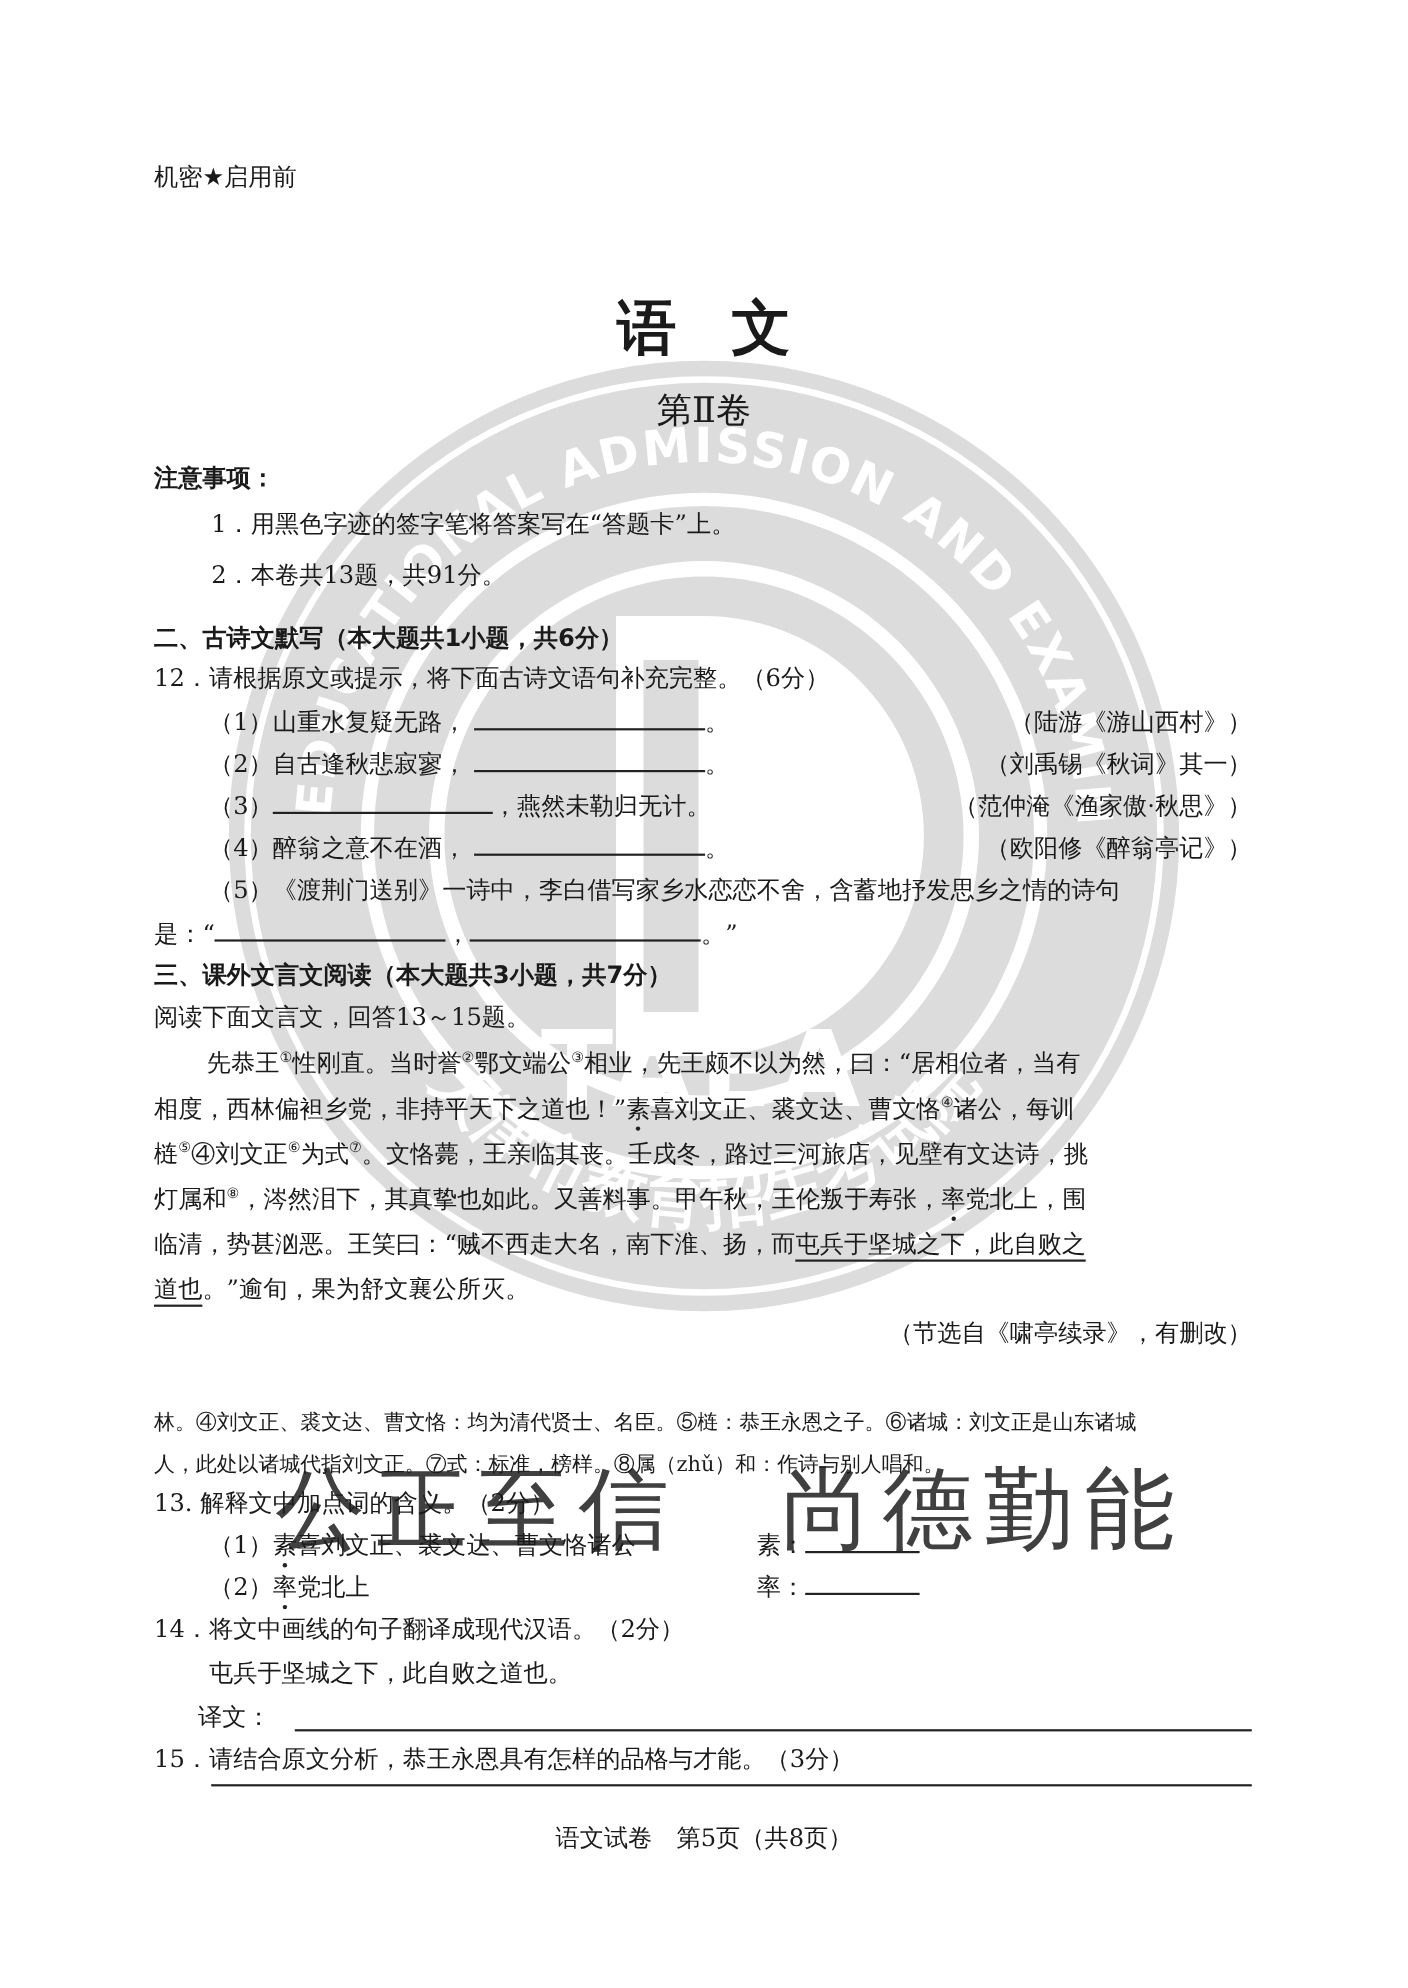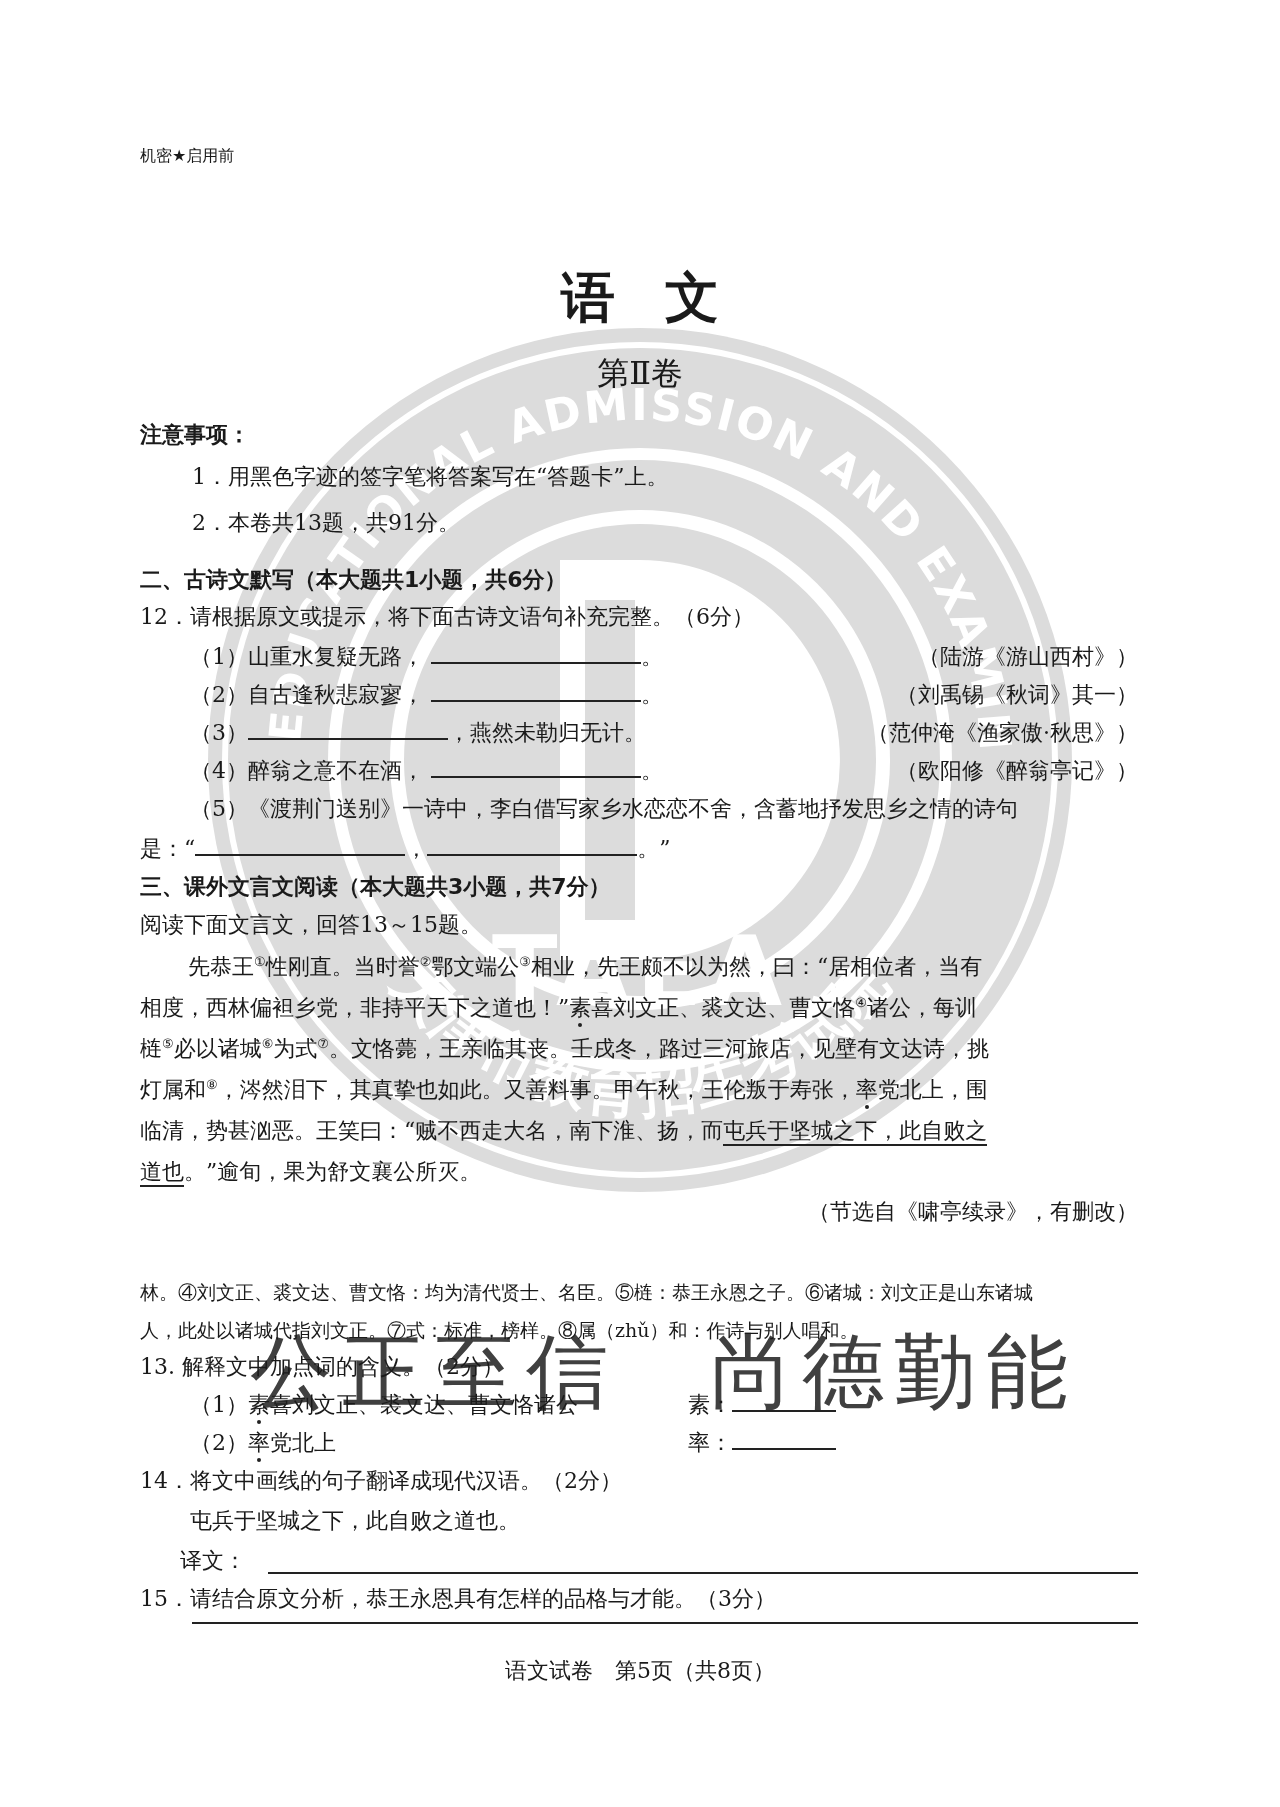--- a/index.html
+++ b/index.html
@@ -7,21 +7,21 @@
          font-family: "DejaVu Serif", "Liberation Serif", serif; color: #1a1a1a; }
 
   
   .wm { position: absolute; left: 0; top: 0; width: 1280px; height: 1807px; pointer-events: none; z-index: 0; }
   .wm-slogan { position: absolute; left: 250px; top: 1318px; font-family: "DejaVu Sans", sans-serif;
                font-size: 82px; color: #404040; letter-spacing: 10px; font-weight: 300; }
 
   .page { position: absolute; left: 0; top: 0; width: 1280px; height: 1807px; z-index: 1; }
   .abs { position: absolute; white-space: nowrap; }
 
-  .confid { left: 140px; top: 146px; font-size: 16px; font-family: "DejaVu Sans", sans-serif; }
+  .confid { left: 140px; top: 146px; font-size: 22px; font-family: "DejaVu Sans", sans-serif; }
   .title { left: 0; width: 1280px; text-align: center; top: 192px; font-size: 36px; }
   .subject { left: 0; width: 1280px; text-align: center; top: 262px; font-size: 54px; font-weight: bold;
              font-family: "DejaVu Sans", sans-serif; letter-spacing: 50px; text-indent: 50px; }
   .volume { left: 0; width: 1280px; text-align: center; top: 352px; font-size: 32px; }
 
   .t22 { font-size: 22px; }
   .bold { font-weight: bold; font-family: "DejaVu Sans", sans-serif; }
   .kai { font-family: "DejaVu Serif", serif; }
   .blank { display: inline-block; border-bottom: 2px solid #222; height: 20px; vertical-align: baseline; }
   .dot { position: relative; }
@@ -105,21 +105,21 @@
   <div class="abs t22 bold" style="left:140px; top:872px;">三、课外文言文阅读（本大题共3小题，共7分）</div>
   <div class="abs t22" style="left:140px; top:910px;">阅读下面文言文，回答13～15题。</div>
 
   <div class="abs t22 kai" style="left:188px; top:952px;">
     <span>先恭王</span><sup>①</sup><span>性刚直。当时誉</span><sup>②</sup><span>鄂文端公</span><sup>③</sup><span>相业，先王颇不以为然，曰：“居相位者，当有</span>
   </div>
   <div class="abs t22 kai" style="left:140px; top:993px;">
     <span>相度，西林偏袒乡党，非持平天下之道也！”</span><span class="dot">素</span><span>喜刘文正、裘文达、曹文恪</span><sup>④</sup><span>诸公，每训</span>
   </div>
   <div class="abs t22 kai" style="left:140px; top:1034px;">
-    <span>梿</span><sup>⑤</sup><span>必以诸城</span><sup>⑥</sup><span>为式</span><sup>⑦</sup><span>。文恪薨，王亲临其丧。壬戌冬，路过三河旅店，见壁有文达诗，挑</span>
+    <span>梿</span><sup>⑤</sup><span>④刘文正</span><sup>⑥</sup><span>为式</span><sup>⑦</sup><span>。文恪薨，王亲临其丧。壬戌冬，路过三河旅店，见壁有文达诗，挑</span>
   </div>
   <div class="abs t22 kai" style="left:140px; top:1075px;">
     <span>灯属和</span><sup>⑧</sup><span>，涔然泪下，其真挚也如此。又善料事。甲午秋，王伦叛于寿张，</span><span class="dot">率</span><span>党北上，围</span>
   </div>
   <div class="abs t22 kai" style="left:140px; top:1116px;">
     <span>临清，势甚汹恶。王笑曰：“贼不西走大名，南下淮、扬，而</span><span class="ul">屯兵于坚城之下，此自败之</span>
   </div>
   <div class="abs t22 kai" style="left:140px; top:1157px;">
     <span class="ul">道也</span><span>。”逾旬，果为舒文襄公所灭。</span>
   </div>

